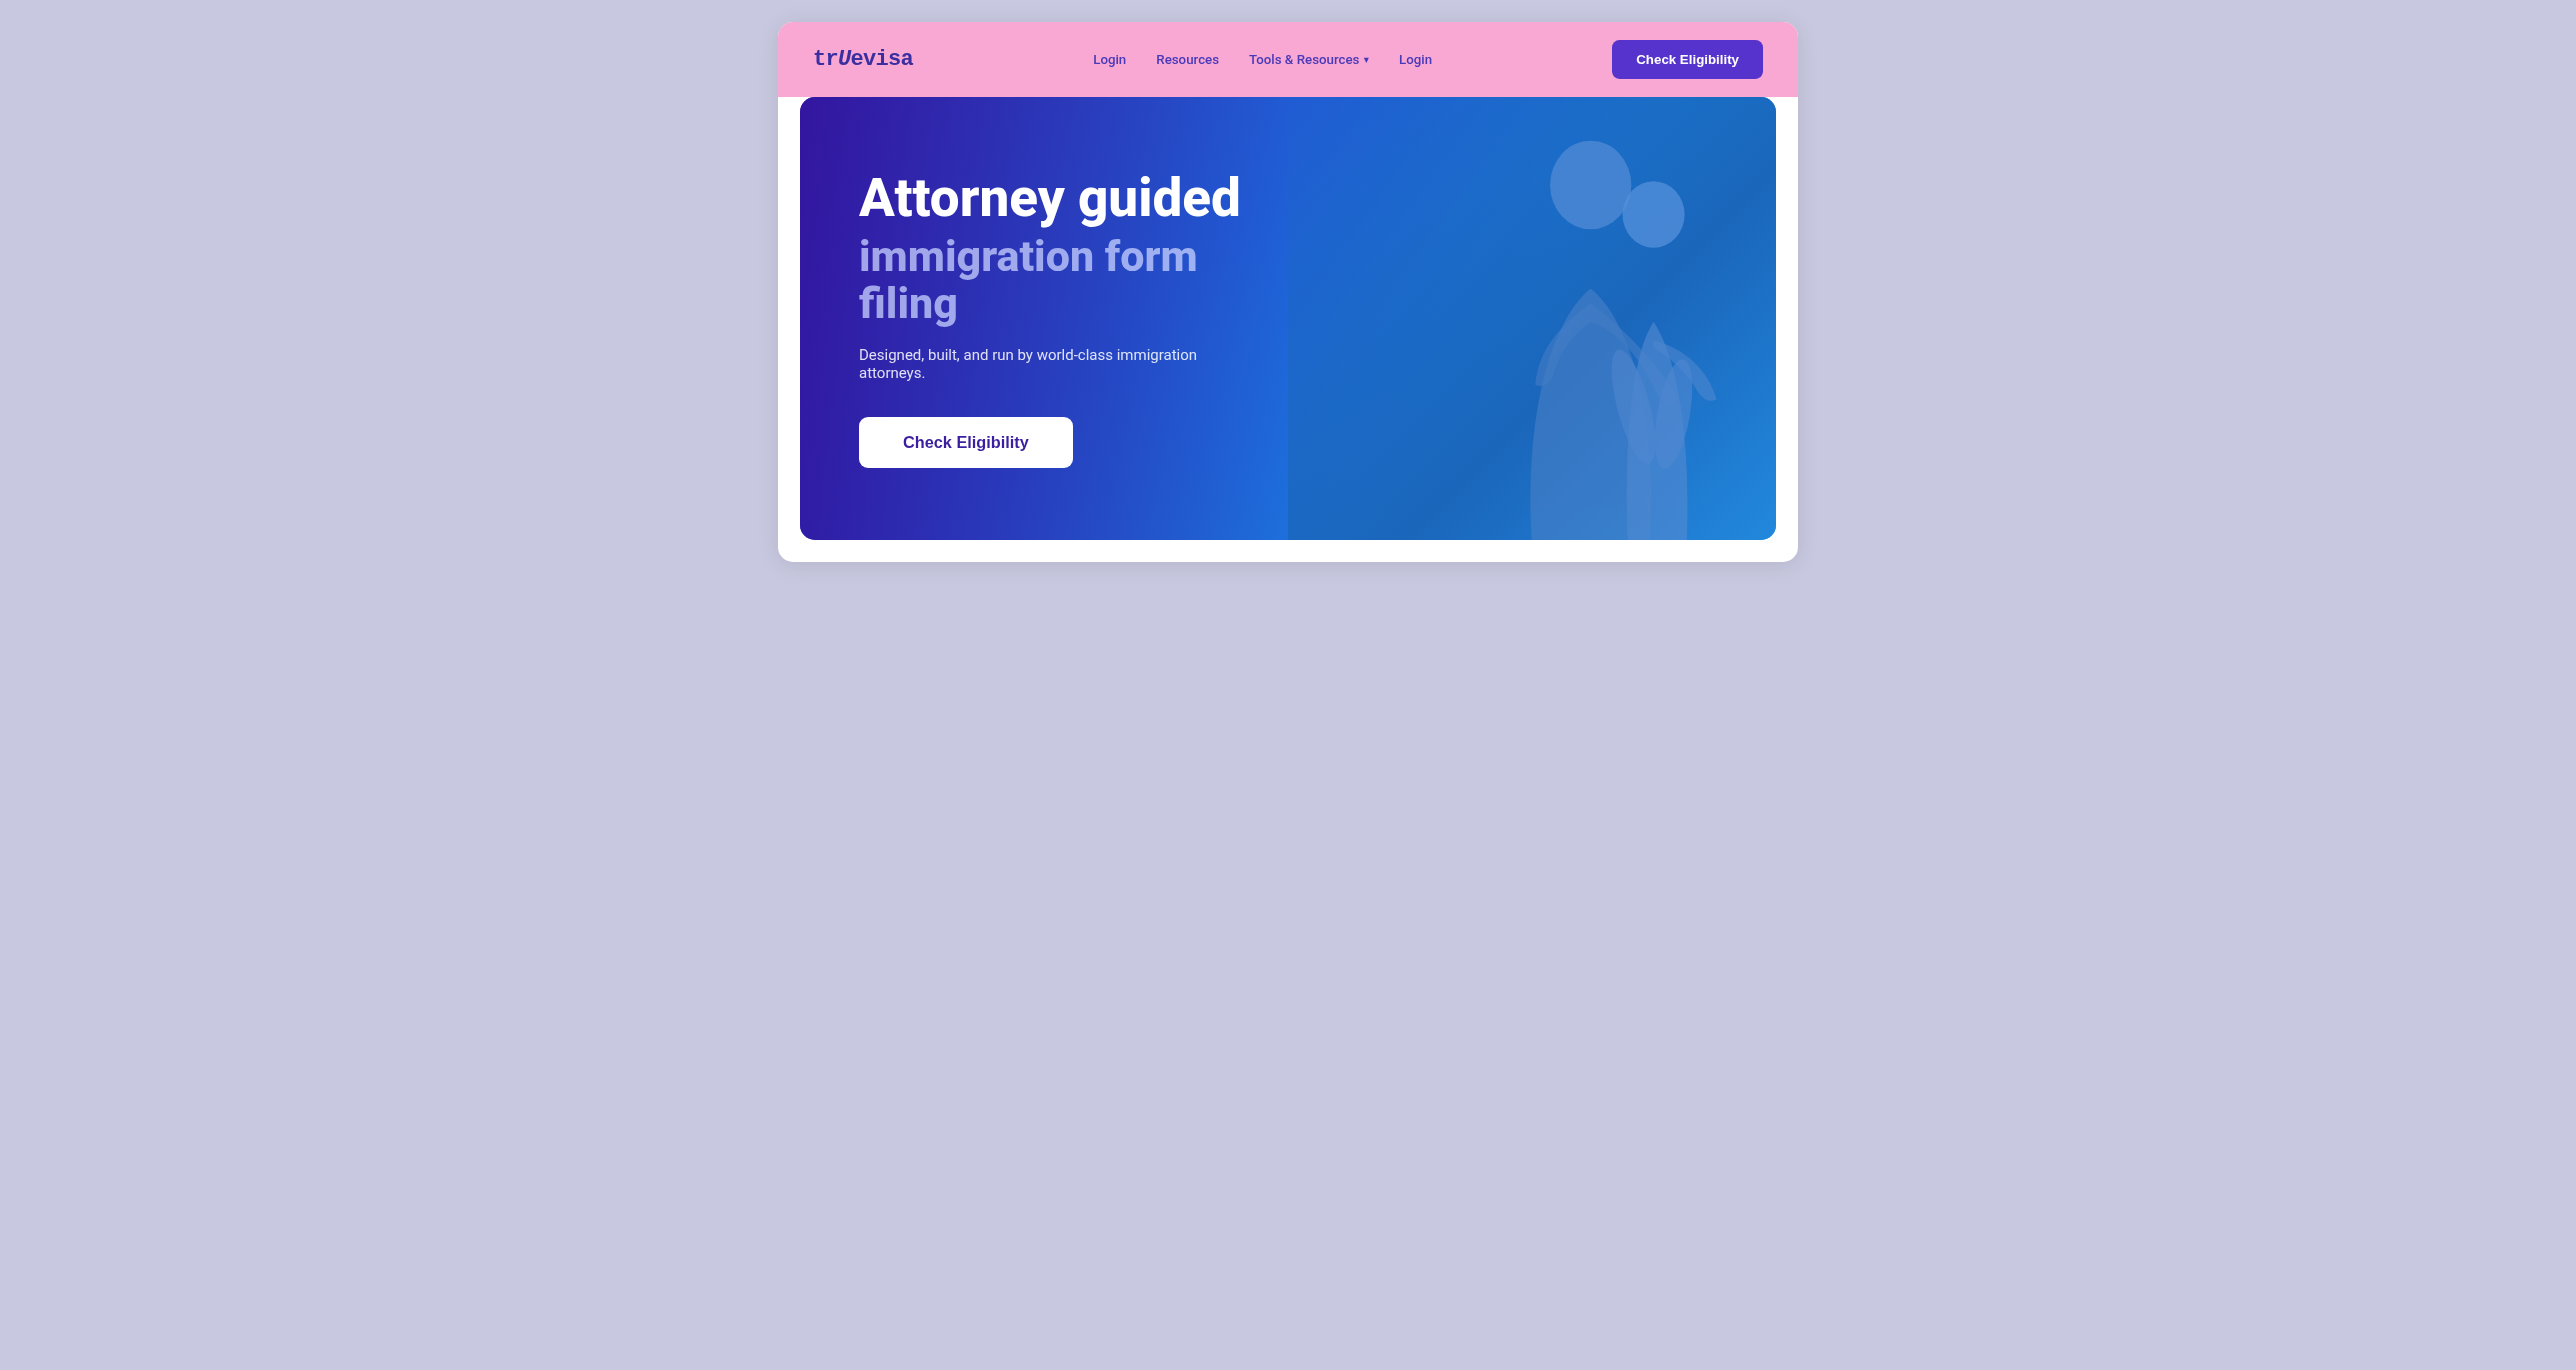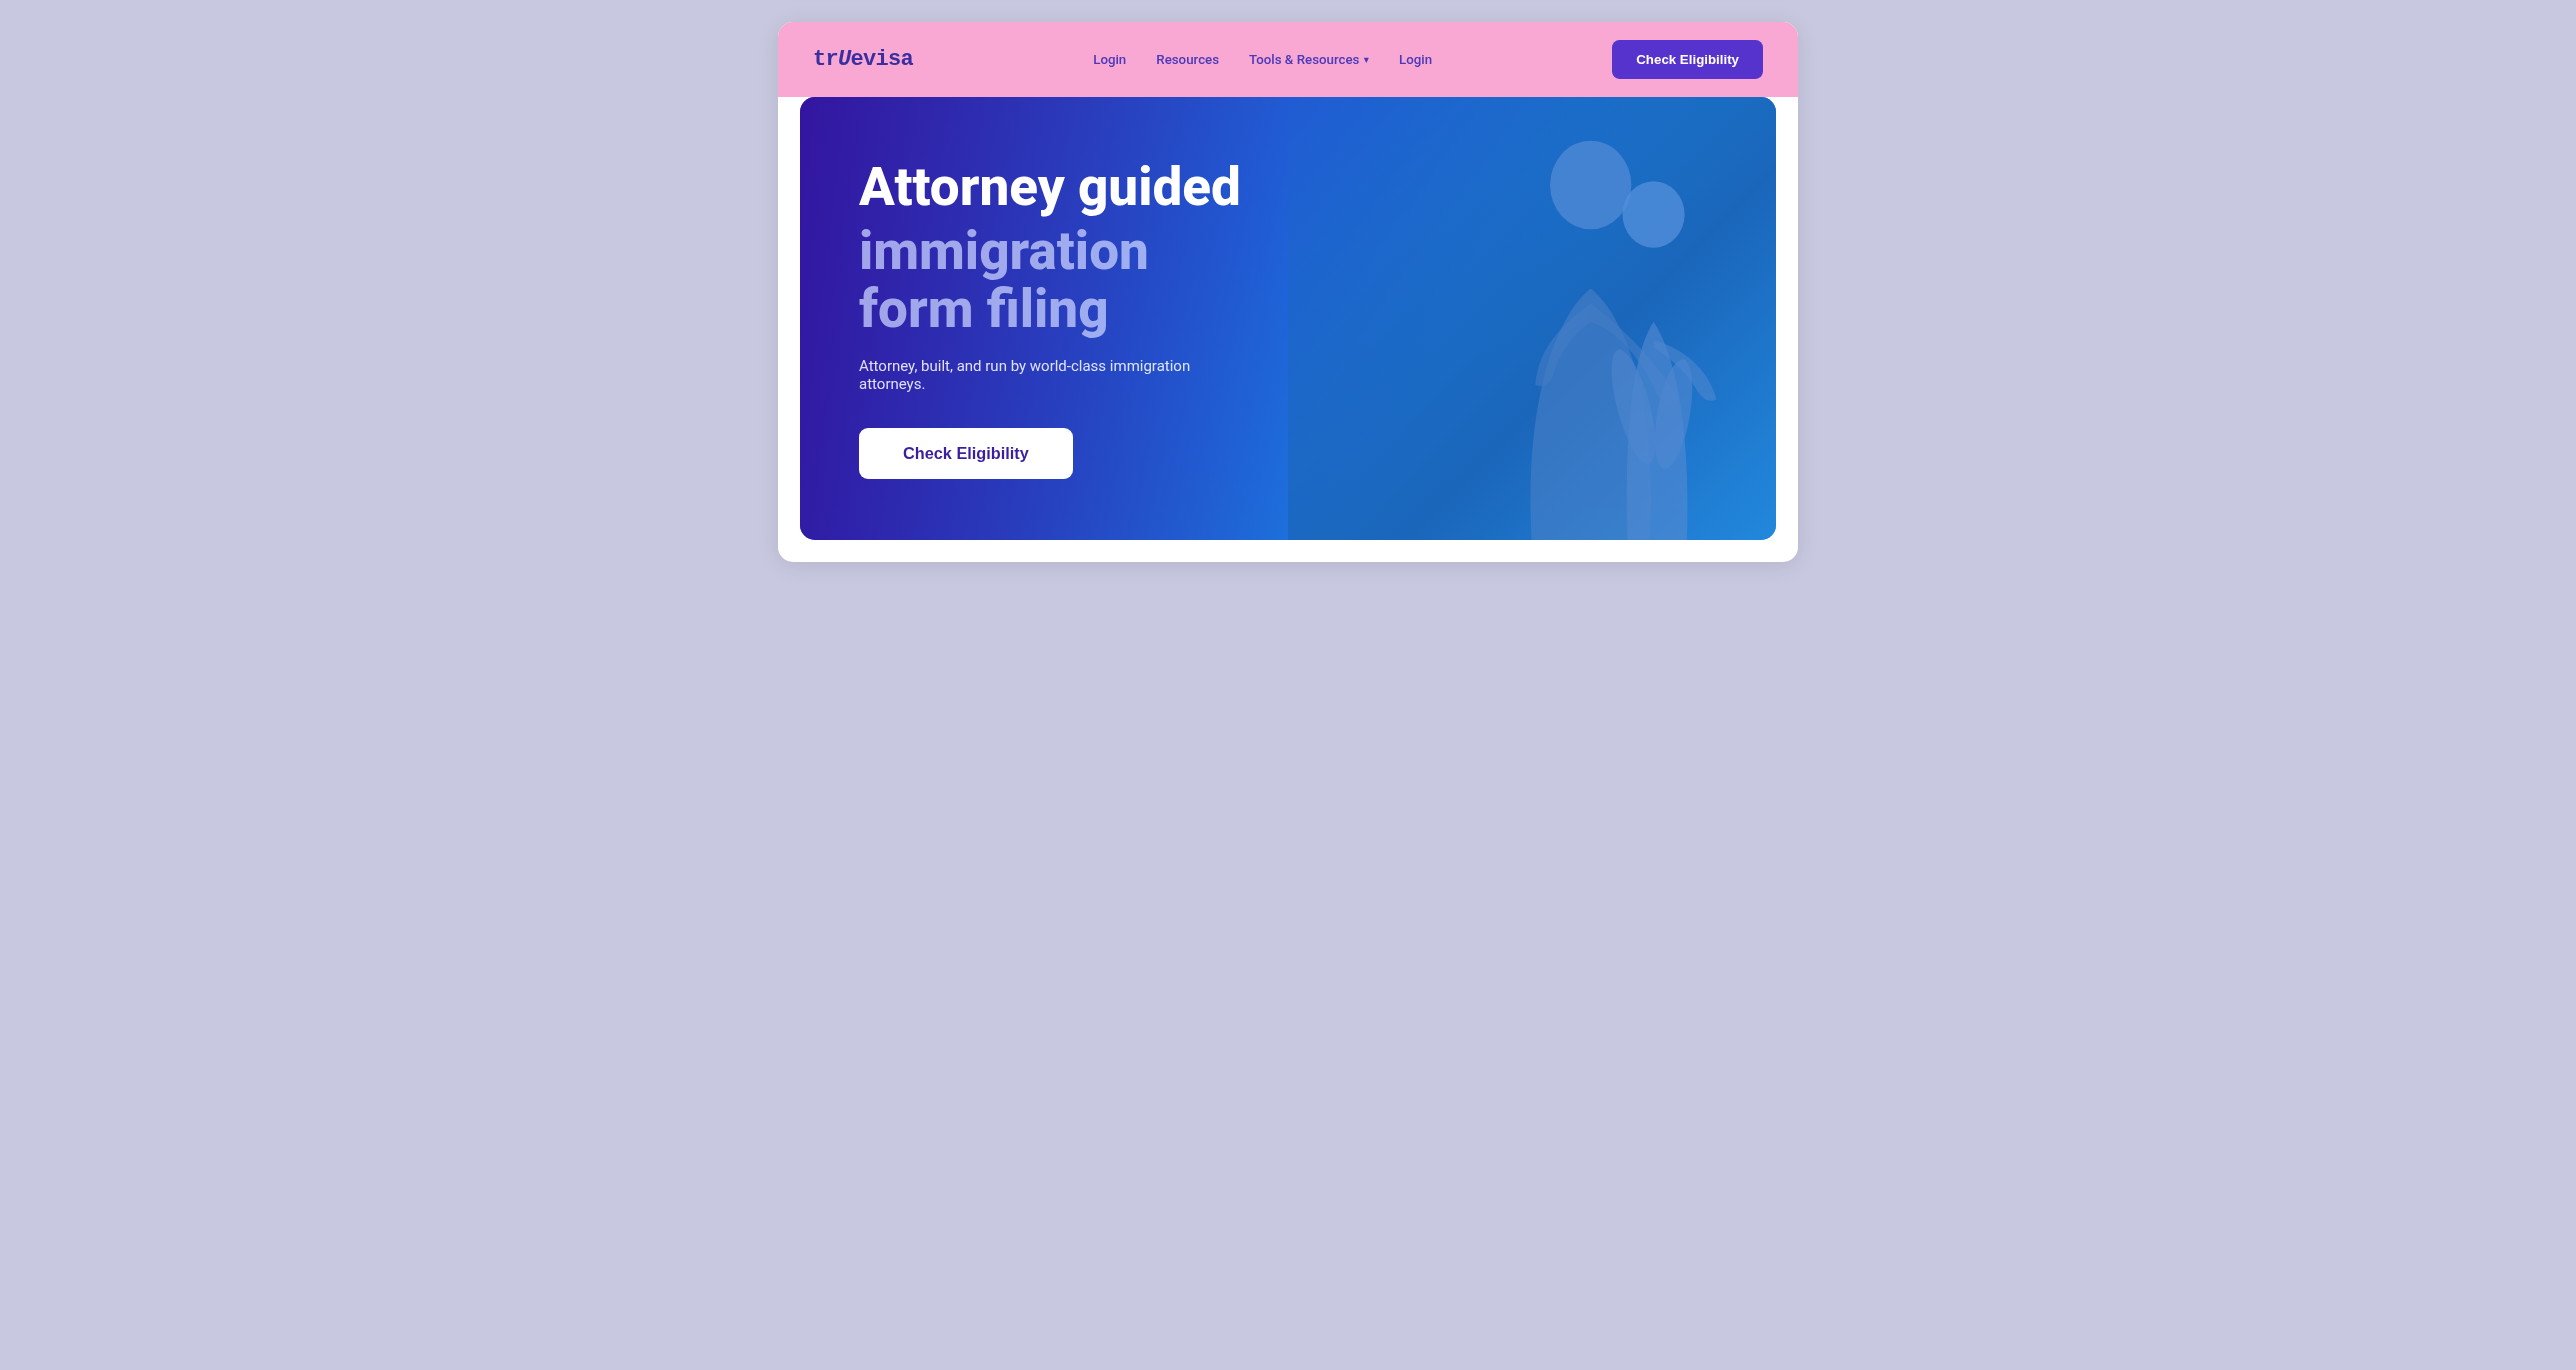--- a/index.html
+++ b/index.html
@@ -143,21 +143,21 @@
 
     .hero-title-main {
       font-size: 53px;
       font-weight: 800;
       color: #ffffff;
       line-height: 1.1;
       margin-bottom: 6px;
     }
 
     .hero-title-sub {
-      font-size: 53px;
+      font-size: 43px;
       font-weight: 800;
       color: rgba(200, 210, 255, 0.75);
       line-height: 1.1;
       margin-bottom: 18px;
     }
 
     .hero-description {
       font-size: 15px;
       color: rgba(255, 255, 255, 0.85);
       margin-bottom: 35px;
@@ -223,19 +223,19 @@
           <ellipse cx="282" cy="410" rx="22" ry="75" fill="rgba(90,140,210,0.65)" transform="rotate(10 282 410)"></ellipse>
 
           <path d="M255 310 C295 320 330 350 340 390 C330 395 320 390 312 375 C298 350 272 330 255 320 Z" fill="rgba(90,140,210,0.6)"></path>
         </svg>
       </div>
     </div>
 
     <div class="hero-content">
       <h1 class="hero-title-main">Attorney guided</h1>
       <h1 class="hero-title-sub">immigration form filing</h1>
-      <p class="hero-description">Attorney, built, and run by world-class immigration attorneys.</p>
+      <p class="hero-description">Designed, built, and run by world-class immigration attorneys.</p>
       <button class="hero-cta-btn">Check Eligibility</button>
     </div>
   </section>
 
 </div>
 
 
 </body></html>

